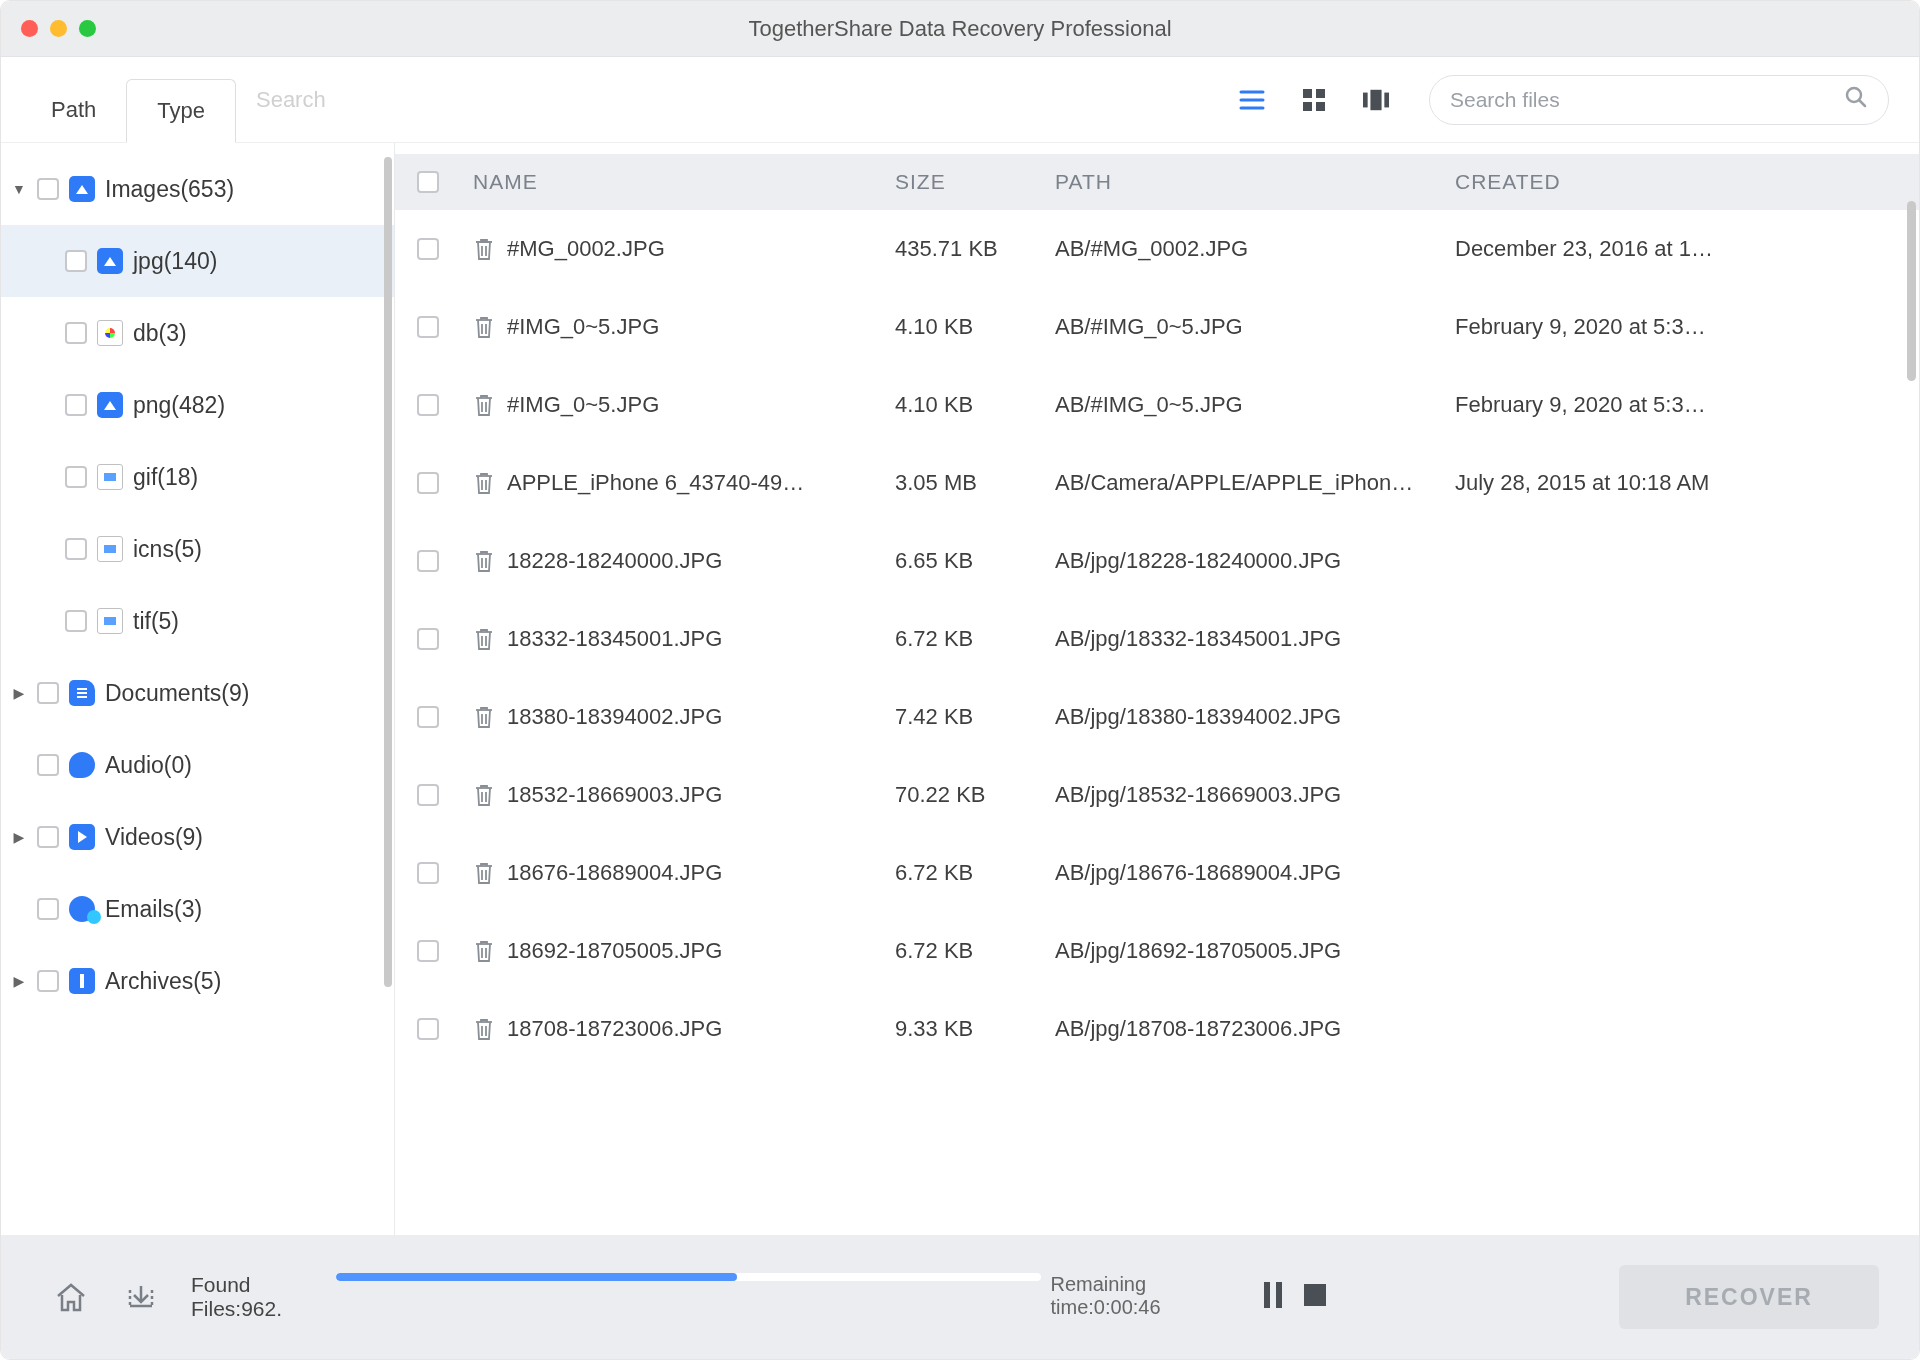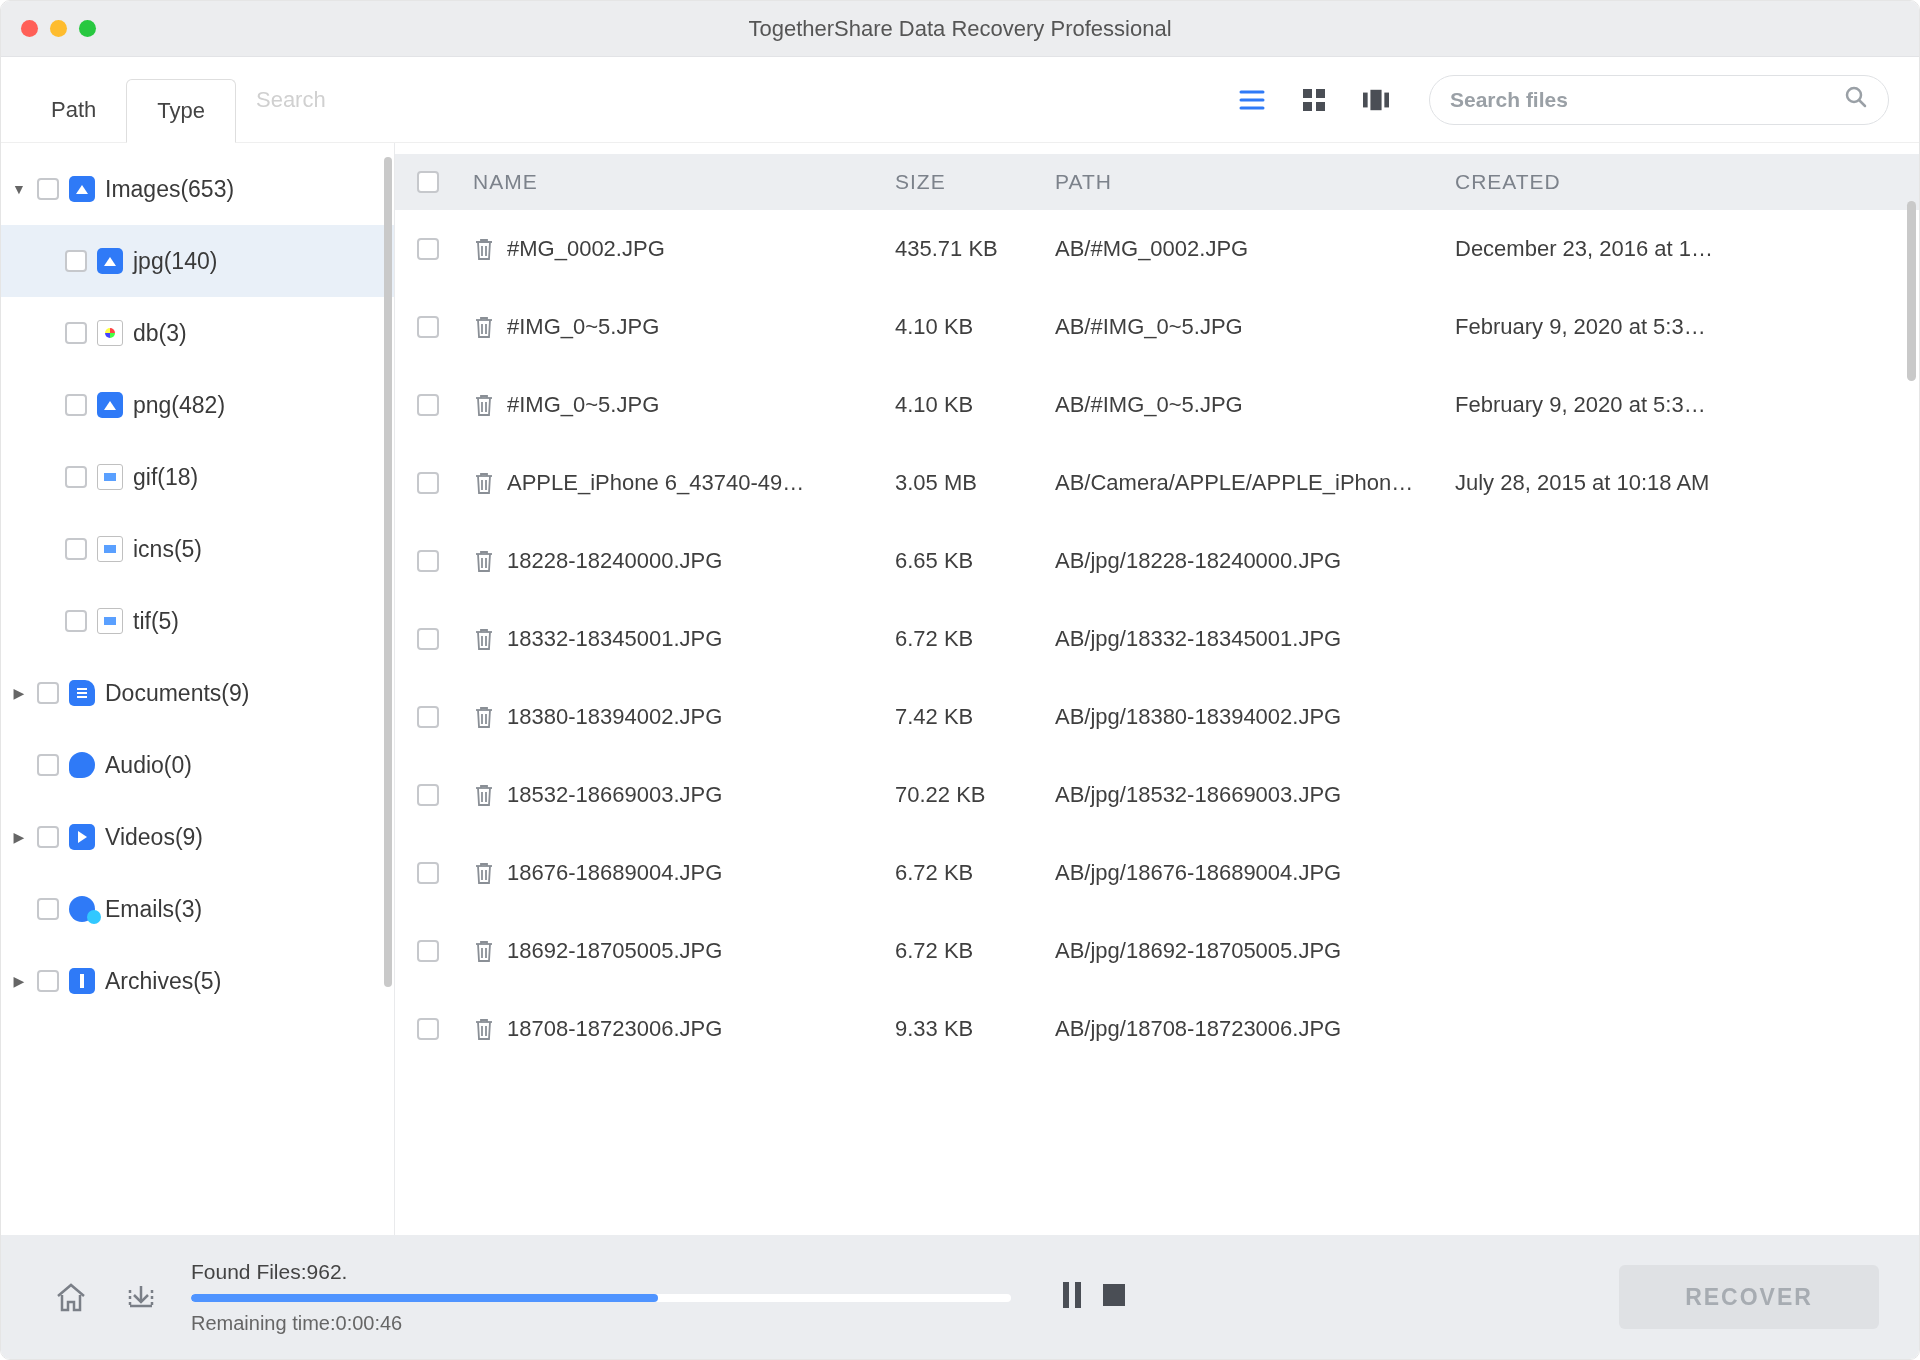--- a/index.html
+++ b/index.html
@@ -96,21 +96,20 @@
   .search-box {
     width: 460px;
     height: 50px;
     border: 1px solid #dfe1e4;
     border-radius: 25px;
     display: flex;
     align-items: center;
     padding: 0 20px;
     color: #9aa0a6;
     font-size: 21px;
-    font-weight: bold;
   }
   .search-box .sicon { margin-left: auto; }
   
   .main {
     flex: 1;
     display: flex;
     overflow: hidden;
   }
   .sidebar {
     width: 394px;
@@ -245,21 +244,21 @@
     align-items:center;
     padding: 0 40px 0 50px;
     gap: 30px;
   }
   .fbtn {
     width: 40px; height: 40px;
     display:flex; align-items:center; justify-content:center;
     color:#7a7f87;
     cursor:pointer;
   }
-  .progress-block { display:flex; flex-direction:column; gap:10px; flex:0 0 840px; }
+  .progress-block { display:flex; flex-direction:row; gap:10px; flex:0 0 840px; }
   .progress-label { font-size:21px; color:#444; }
   .progress-bar {
     width: 820px; height:8px; background:#fff; border-radius:4px; overflow:hidden;
   }
   .progress-fill { height:100%; background:#4f94ff; border-radius:4px; }
   .progress-sub { font-size:20px; color:#666; }
   .pause-stop { display:flex; gap:20px; align-items:center; color:#444; }
   .recover-btn {
     margin-left:auto;
     width: 260px; height: 64px;

